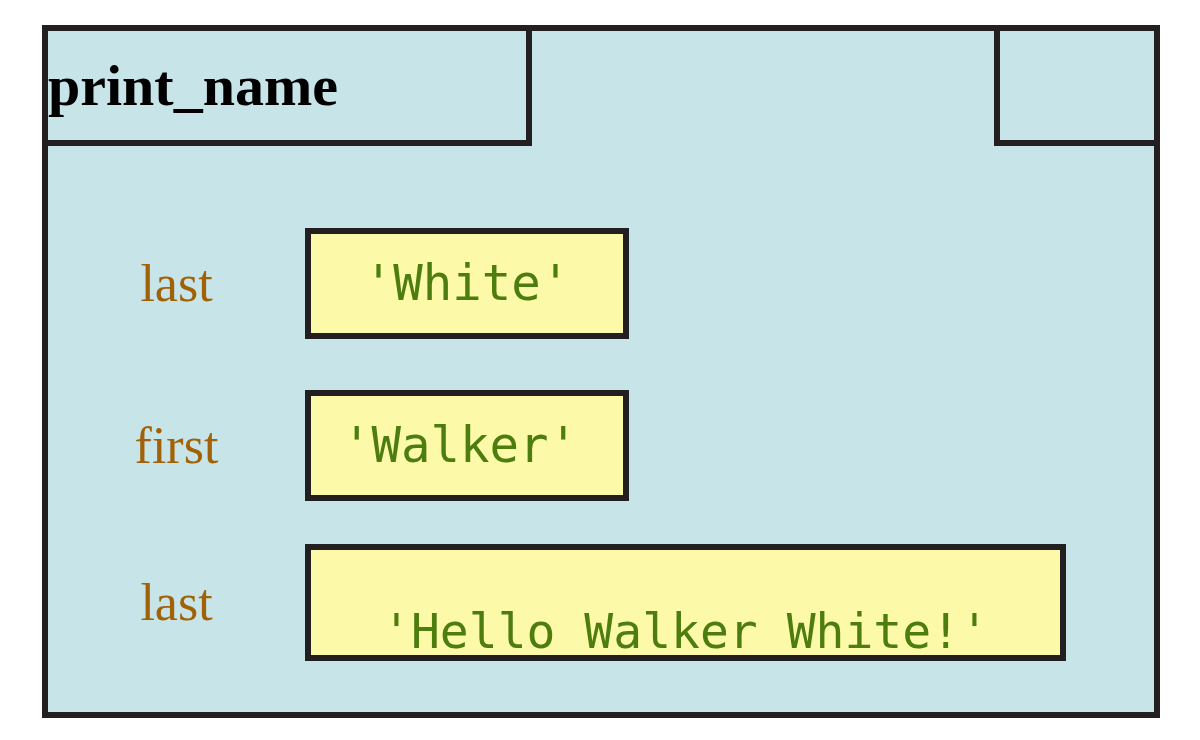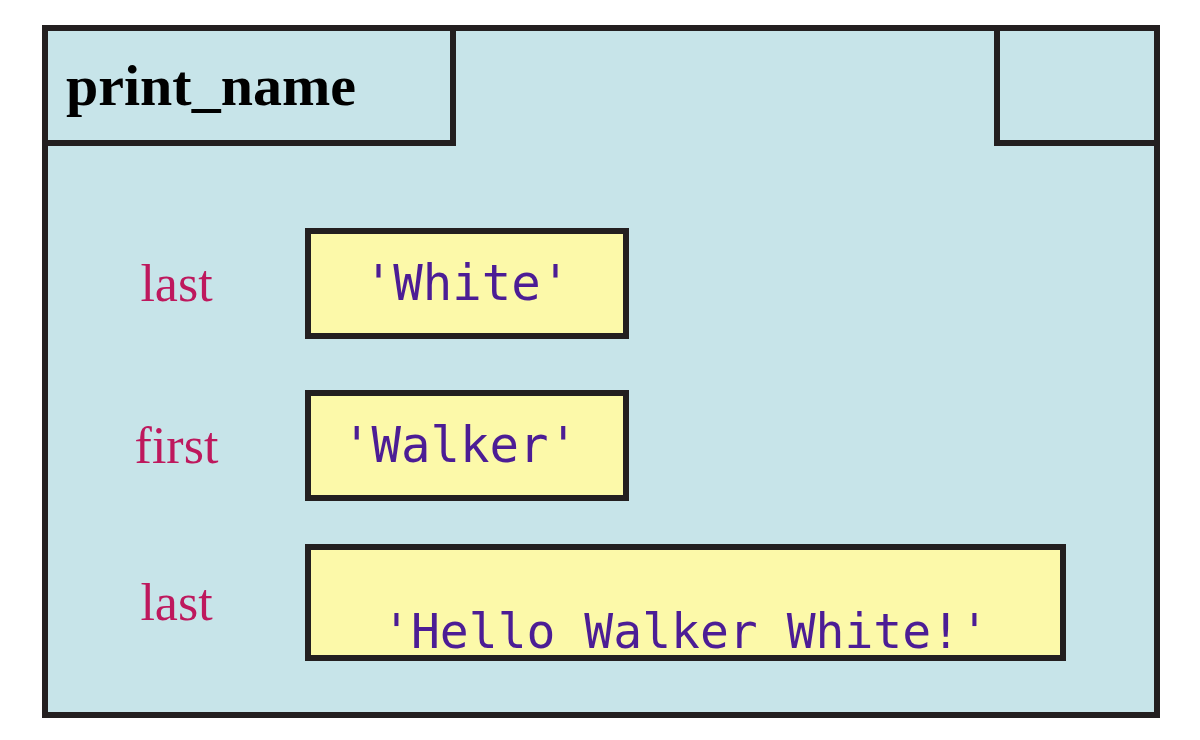--- a/index.html
+++ b/index.html
@@ -41,25 +41,24 @@
     position: absolute;
     top: -6px;
     box-sizing: border-box;
     background: #c7e4e9;
     border: 6px solid #231f20;
     height: 121px;
   }
 
   #function-name-box {
     left: -6px;
-    width: 414px;
+    width: 490px;
     display: flex;
     align-items: center;
     justify-content: flex-start;
-    padding-left: 18px;
   }
 
   #function-name-label {
     font-family: "Liberation Serif", "DejaVu Serif", serif;
     font-weight: bold;
     font-size: 58px;
     line-height: 1;
     color: #000000;
     letter-spacing: 0px;
     white-space: nowrap;
@@ -92,21 +91,21 @@
   #row-greet { top: 398px; height: 117px; }
 
   .variable-name {
     position: absolute;
     left: 0;
     width: 257px;
     text-align: center;
     font-family: "Liberation Serif", "DejaVu Serif", serif;
     font-size: 52px;
     line-height: 1;
-    color: #be185d;
+    color: #a16207;
     white-space: nowrap;
   }
 
   .value-box {
     position: absolute;
     left: 257px;
     box-sizing: border-box;
     background: #fcf9a9;
     border: 6px solid #231f20;
     height: 100%;
@@ -116,21 +115,21 @@
   }
 
   #value-box-last  { width: 324px; }
   #value-box-first { width: 324px; }
   #value-box-greet { width: 761px; align-items: flex-end; }
 
   .value-text {
     font-family: "DejaVu Sans Mono", "Liberation Mono", monospace;
     font-size: 49px;
     line-height: 1;
-    color: #4c1d95;
+    color: #4d7c0f;
     white-space: nowrap;
   }
 
   #value-text-first { padding-right: 14px; text-align: center; }
   #value-text-greet { font-size: 48px; }
 </style>
 </head>
 <body>
 
 <div id="call-frame">

